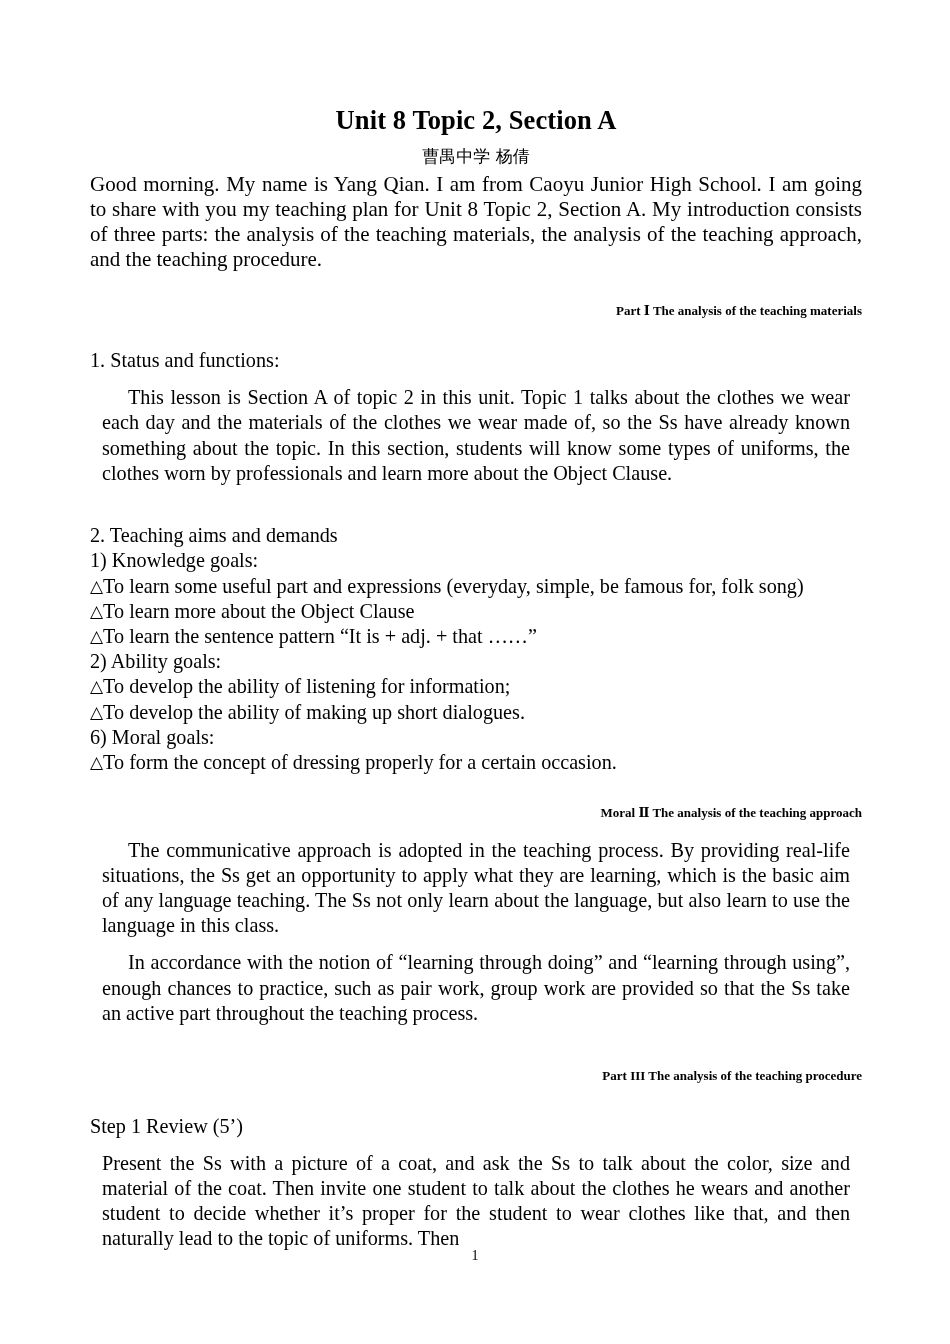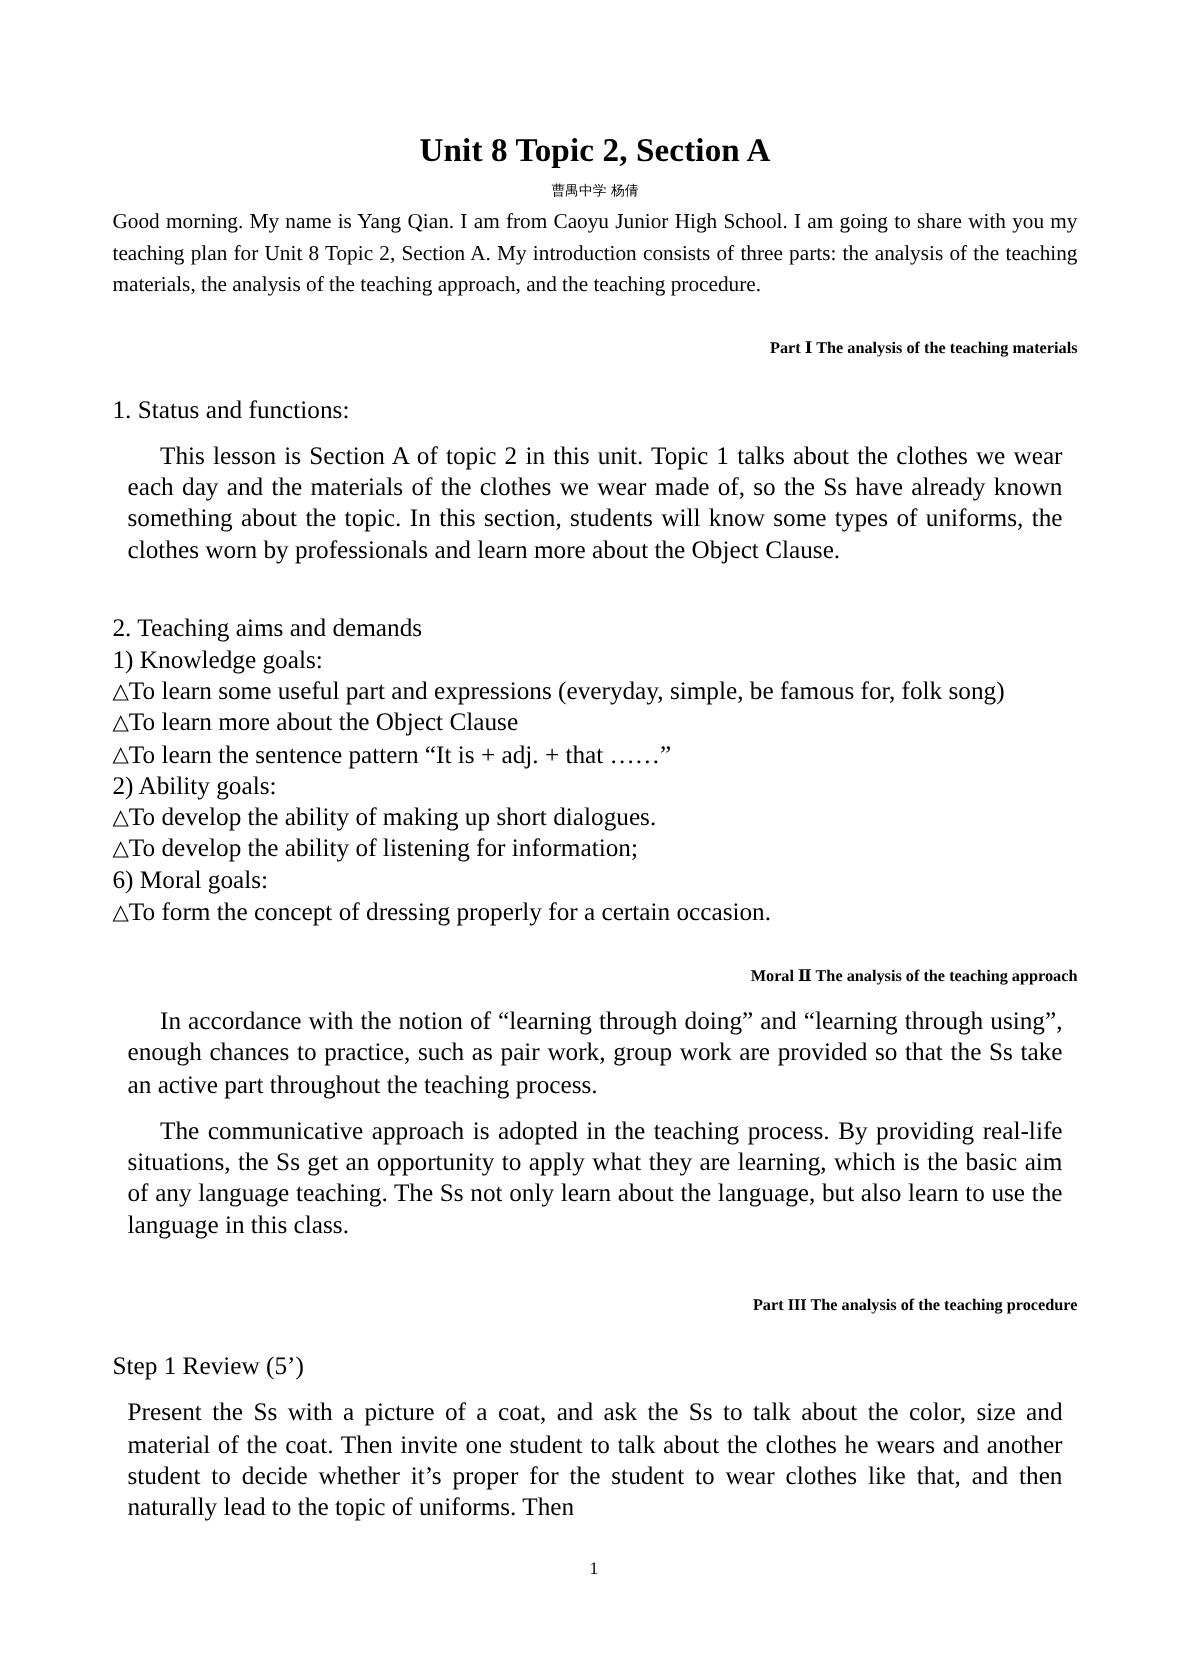--- a/index.html
+++ b/index.html
@@ -33,42 +33,42 @@
   .doc-title {
     font-size: 26.5px;
     font-weight: bold;
     text-align: center;
     margin: 0;
     padding-top: 104px;
     line-height: 1.25;
     letter-spacing: 0.1px;
   }
   .doc-subtitle {
-    font-size: 11px;
+    font-size: 17px;
     font-weight: normal;
     text-align: center;
     margin: 0;
     padding-top: 9px;
     font-family: "DejaVu Sans", "Liberation Sans", sans-serif;
     line-height: 1.2;
   }
 
   
   p.body {
     font-size: 20.2px;
     line-height: 25.2px;
     margin: 12px;
     text-align: justify;
     text-justify: inter-word;
   }
   p.body.indent {
     text-indent: 26px;
   }
   p.lead {
-    font-size: 17px;
+    font-size: 21px;
     line-height: 25.2px;
     margin: 0;
     text-align: justify;
     padding-top: 5px;
   }
 
   h2.section-head {
     font-size: 13px;
     line-height: 25.2px;
     font-weight: bold;
@@ -133,31 +133,31 @@
     <div class="spacer"></div>
 
     <h3 class="sub-head">2. Teaching aims and demands</h3>
 
     <h3 class="sub-head">1) Knowledge goals:</h3>
     <p class="bullet-line"><span class="tri">△</span><span>To learn some useful part and expressions (everyday, simple, be famous for, folk song)</span></p>
     <p class="bullet-line"><span class="tri">△</span><span>To learn more about the Object Clause</span></p>
     <p class="bullet-line"><span class="tri">△</span><span>To learn the sentence pattern “It is + adj. + that ……”</span></p>
 
     <h3 class="sub-head">2) Ability goals:</h3>
+    <p class="bullet-line"><span class="tri">△</span><span>To develop the ability of listening for information;</span></p>
     <p class="bullet-line"><span class="tri">△</span><span>To develop the ability of making up short dialogues.</span></p>
-    <p class="bullet-line"><span class="tri">△</span><span>To develop the ability of listening for information;</span></p>
 
     <h3 class="sub-head">6) Moral goals:</h3>
     <p class="bullet-line"><span class="tri">△</span><span>To form the concept of dressing properly for a certain occasion.</span></p>
 
     <div class="spacer"></div>
 
     <h2 class="section-head">Moral Ⅱ The analysis of the teaching approach</h2>
+    <p class="body indent">The communicative approach is adopted in the teaching process. By providing real-life situations, the Ss get an opportunity to apply what they are learning, which is the basic aim of any language teaching. The Ss not only learn about the language, but also learn to use the language in this class.</p>
     <p class="body indent">In accordance with the notion of “learning through doing” and “learning through using”, enough chances to practice, such as pair work, group work are provided so that the Ss take an active part throughout the teaching process.</p>
-    <p class="body indent">The communicative approach is adopted in the teaching process. By providing real-life situations, the Ss get an opportunity to apply what they are learning, which is the basic aim of any language teaching. The Ss not only learn about the language, but also learn to use the language in this class.</p>
 
     <div class="spacer"></div>
 
     <h2 class="section-head">Part III The analysis of the teaching procedure</h2>
 
     <div class="spacer"></div>
 
     <h3 class="sub-head">Step 1 Review (5’)</h3>
     <p class="body">Present the Ss with a picture of a coat, and ask the Ss to talk about the color, size and material of the coat. Then invite one student to talk about the clothes he wears and another student to decide whether it’s proper for the student to wear clothes like that, and then naturally lead to the topic of uniforms. Then</p>
 

